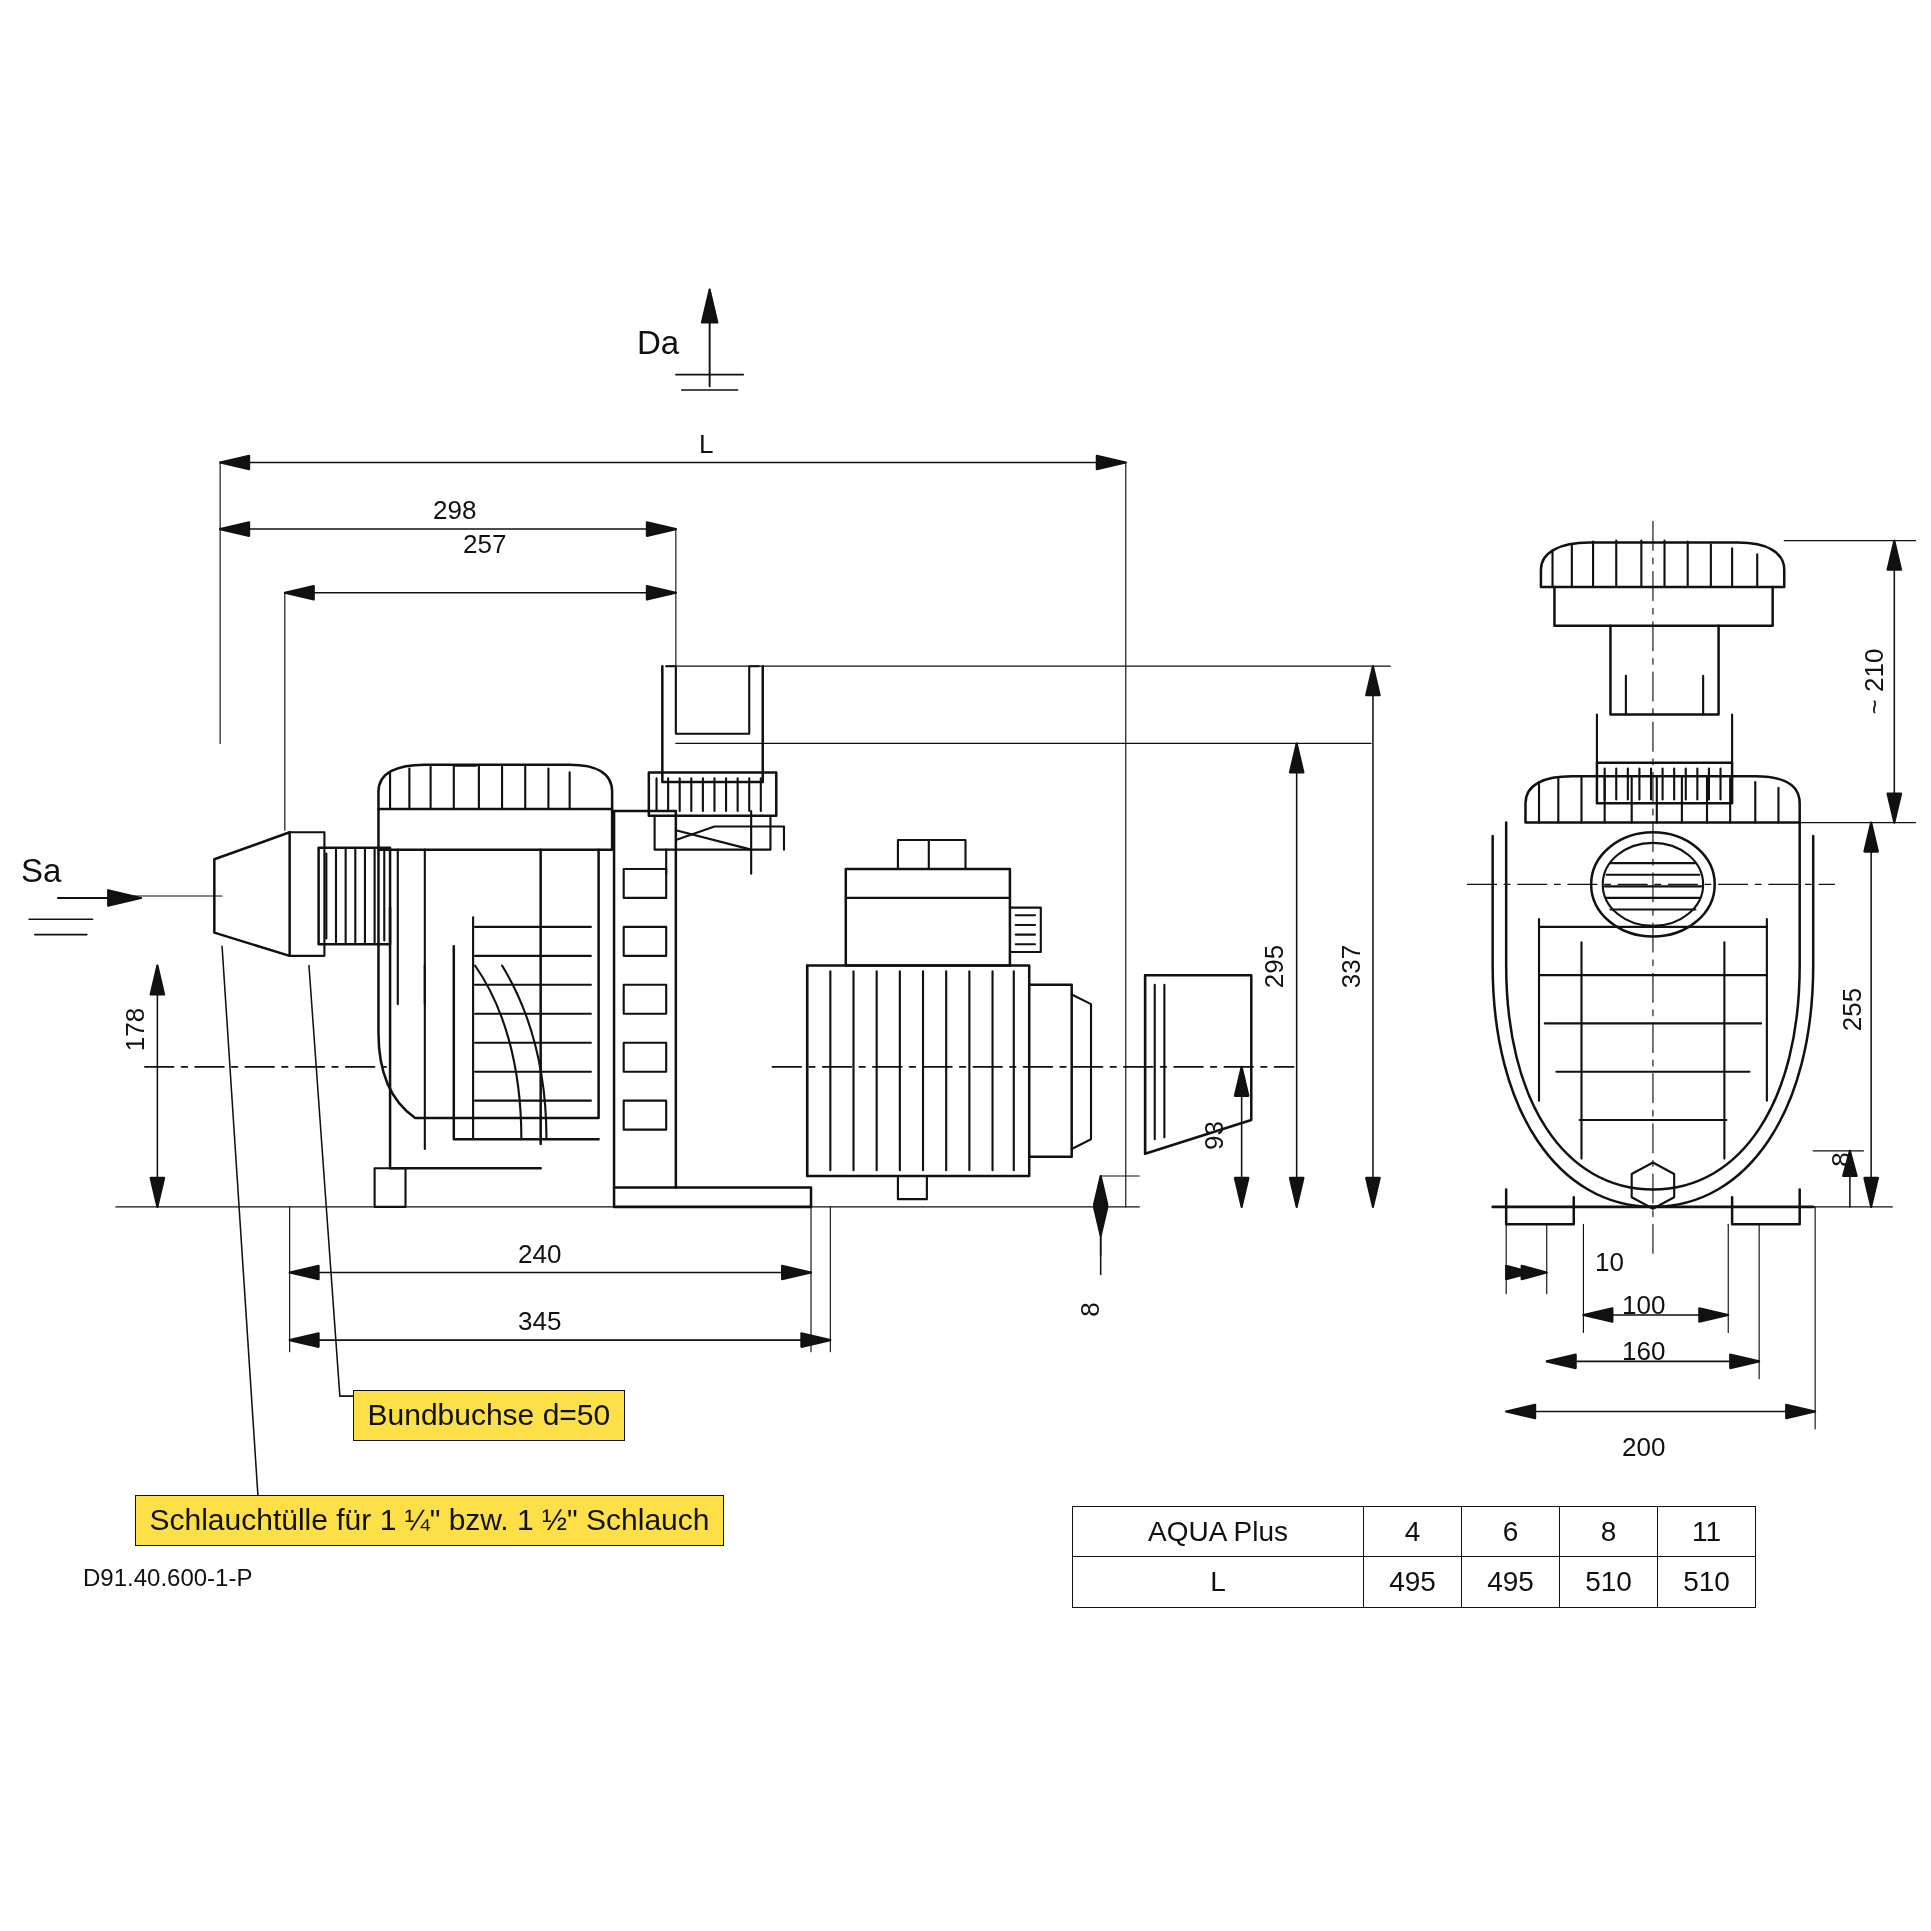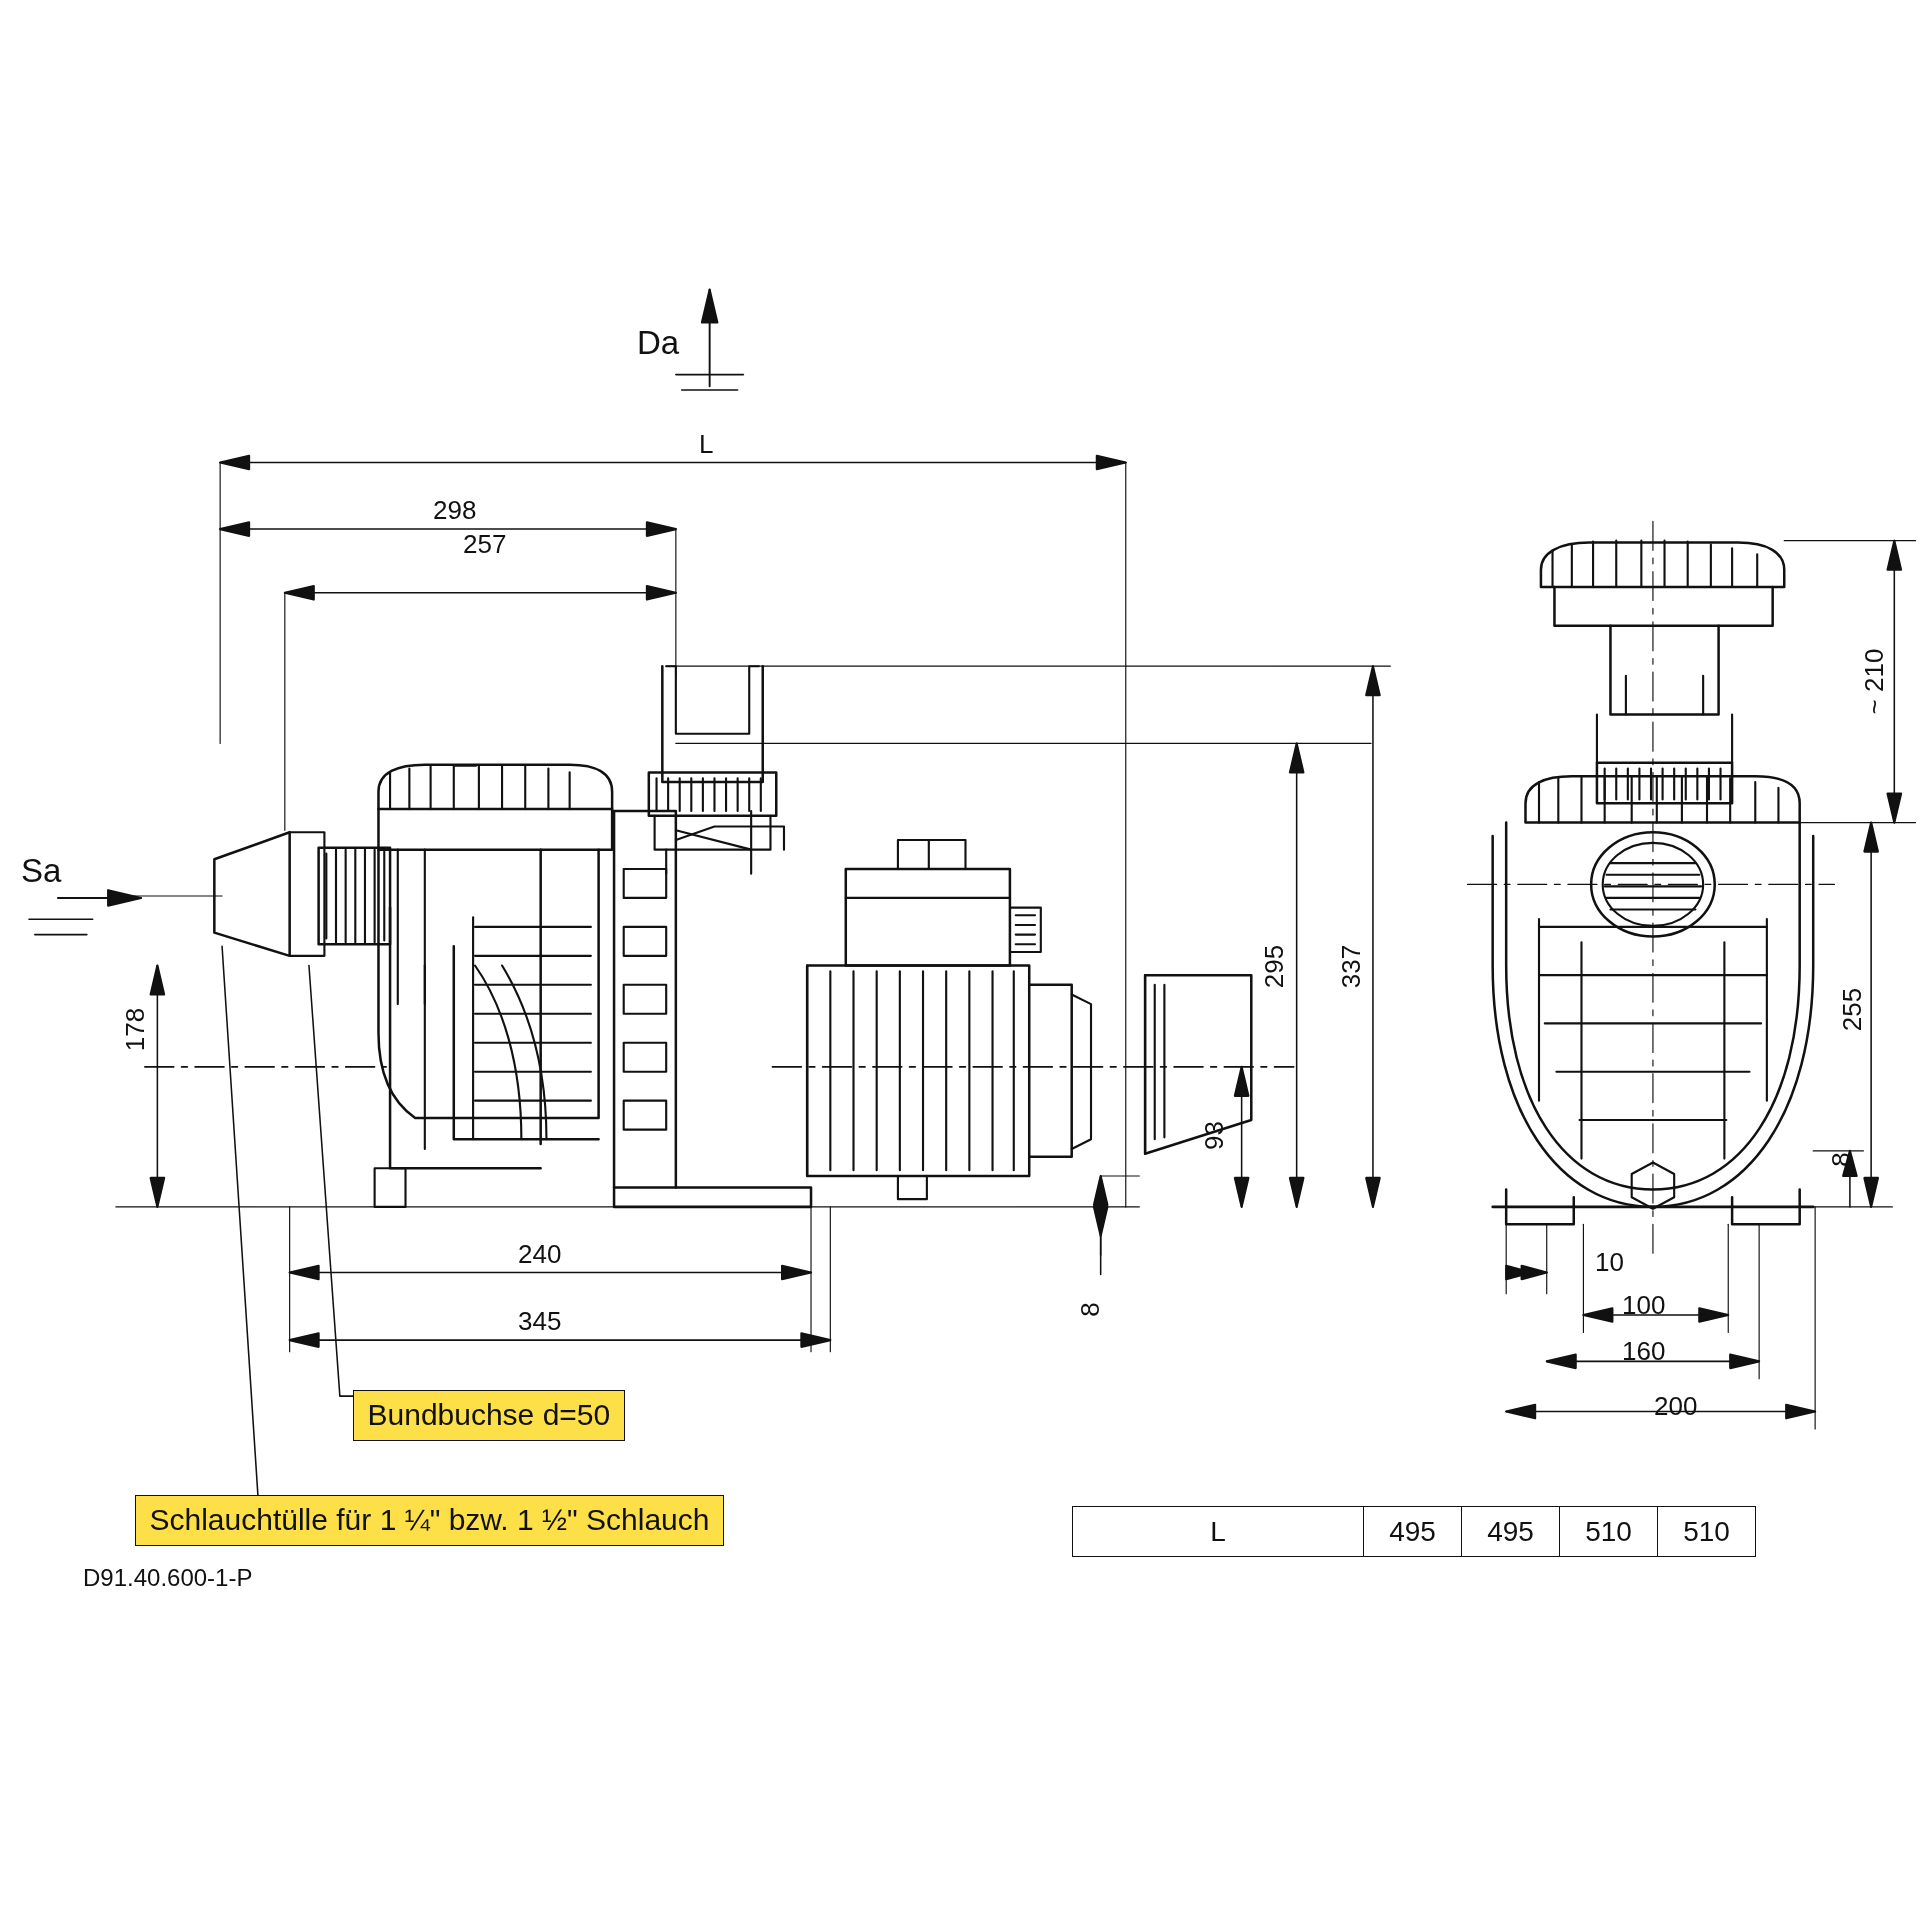--- a/index.html
+++ b/index.html
@@ -237,29 +237,36 @@
   <div class="lbl dim rot90" style="left:1330px;top:951px;">337</div>
   <div class="lbl dim rot90" style="left:1200px;top:1120px;">93</div>
   <div class="lbl dim rot90" style="left:1083px;top:1294px;">8</div>
 
   <div class="lbl dim rot90" style="left:1842px;top:666px;">~ 210</div>
   <div class="lbl dim rot90" style="left:1831px;top:994px;">255</div>
   <div class="lbl dim rot90" style="left:1834px;top:1144px;">8</div>
   <div class="lbl dim" style="left:1595px;top:1247px;">10</div>
   <div class="lbl dim" style="left:1622px;top:1290px;">100</div>
   <div class="lbl dim" style="left:1622px;top:1336px;">160</div>
-  <div class="lbl dim" style="left:1622px;top:1391px;margin-left:32px;">200</div>
+  <div class="lbl dim" style="left:1622px;top:1432px;">200</div>
 
   <div class="lbl callout" style="left:353px;top:1390px;">Bundbuchse  d=50</div>
   <div class="lbl callout" style="left:135px;top:1495px;">Schlauchtülle für 1 ¼"  bzw. 1 ½" Schlauch</div>
 
   <div class="lbl code" style="left:83px;top:1564px;">D91.40.600-1-P</div>
 
   <table class="tbl" style="left:1072px;top:1506px;">
     <tbody>
+        <tr>
+      <td class="c0">AQUA Plus</td>
+      <td class="cn">4</td>
+      <td class="cn">6</td>
+      <td class="cn">8</td>
+      <td class="cn">11</td>
+    </tr>
     <tr>
       <td class="c0">L</td>
       <td class="cn">495</td>
       <td class="cn">495</td>
       <td class="cn">510</td>
       <td class="cn">510</td>
     </tr>
   </tbody>
     </table>
 

